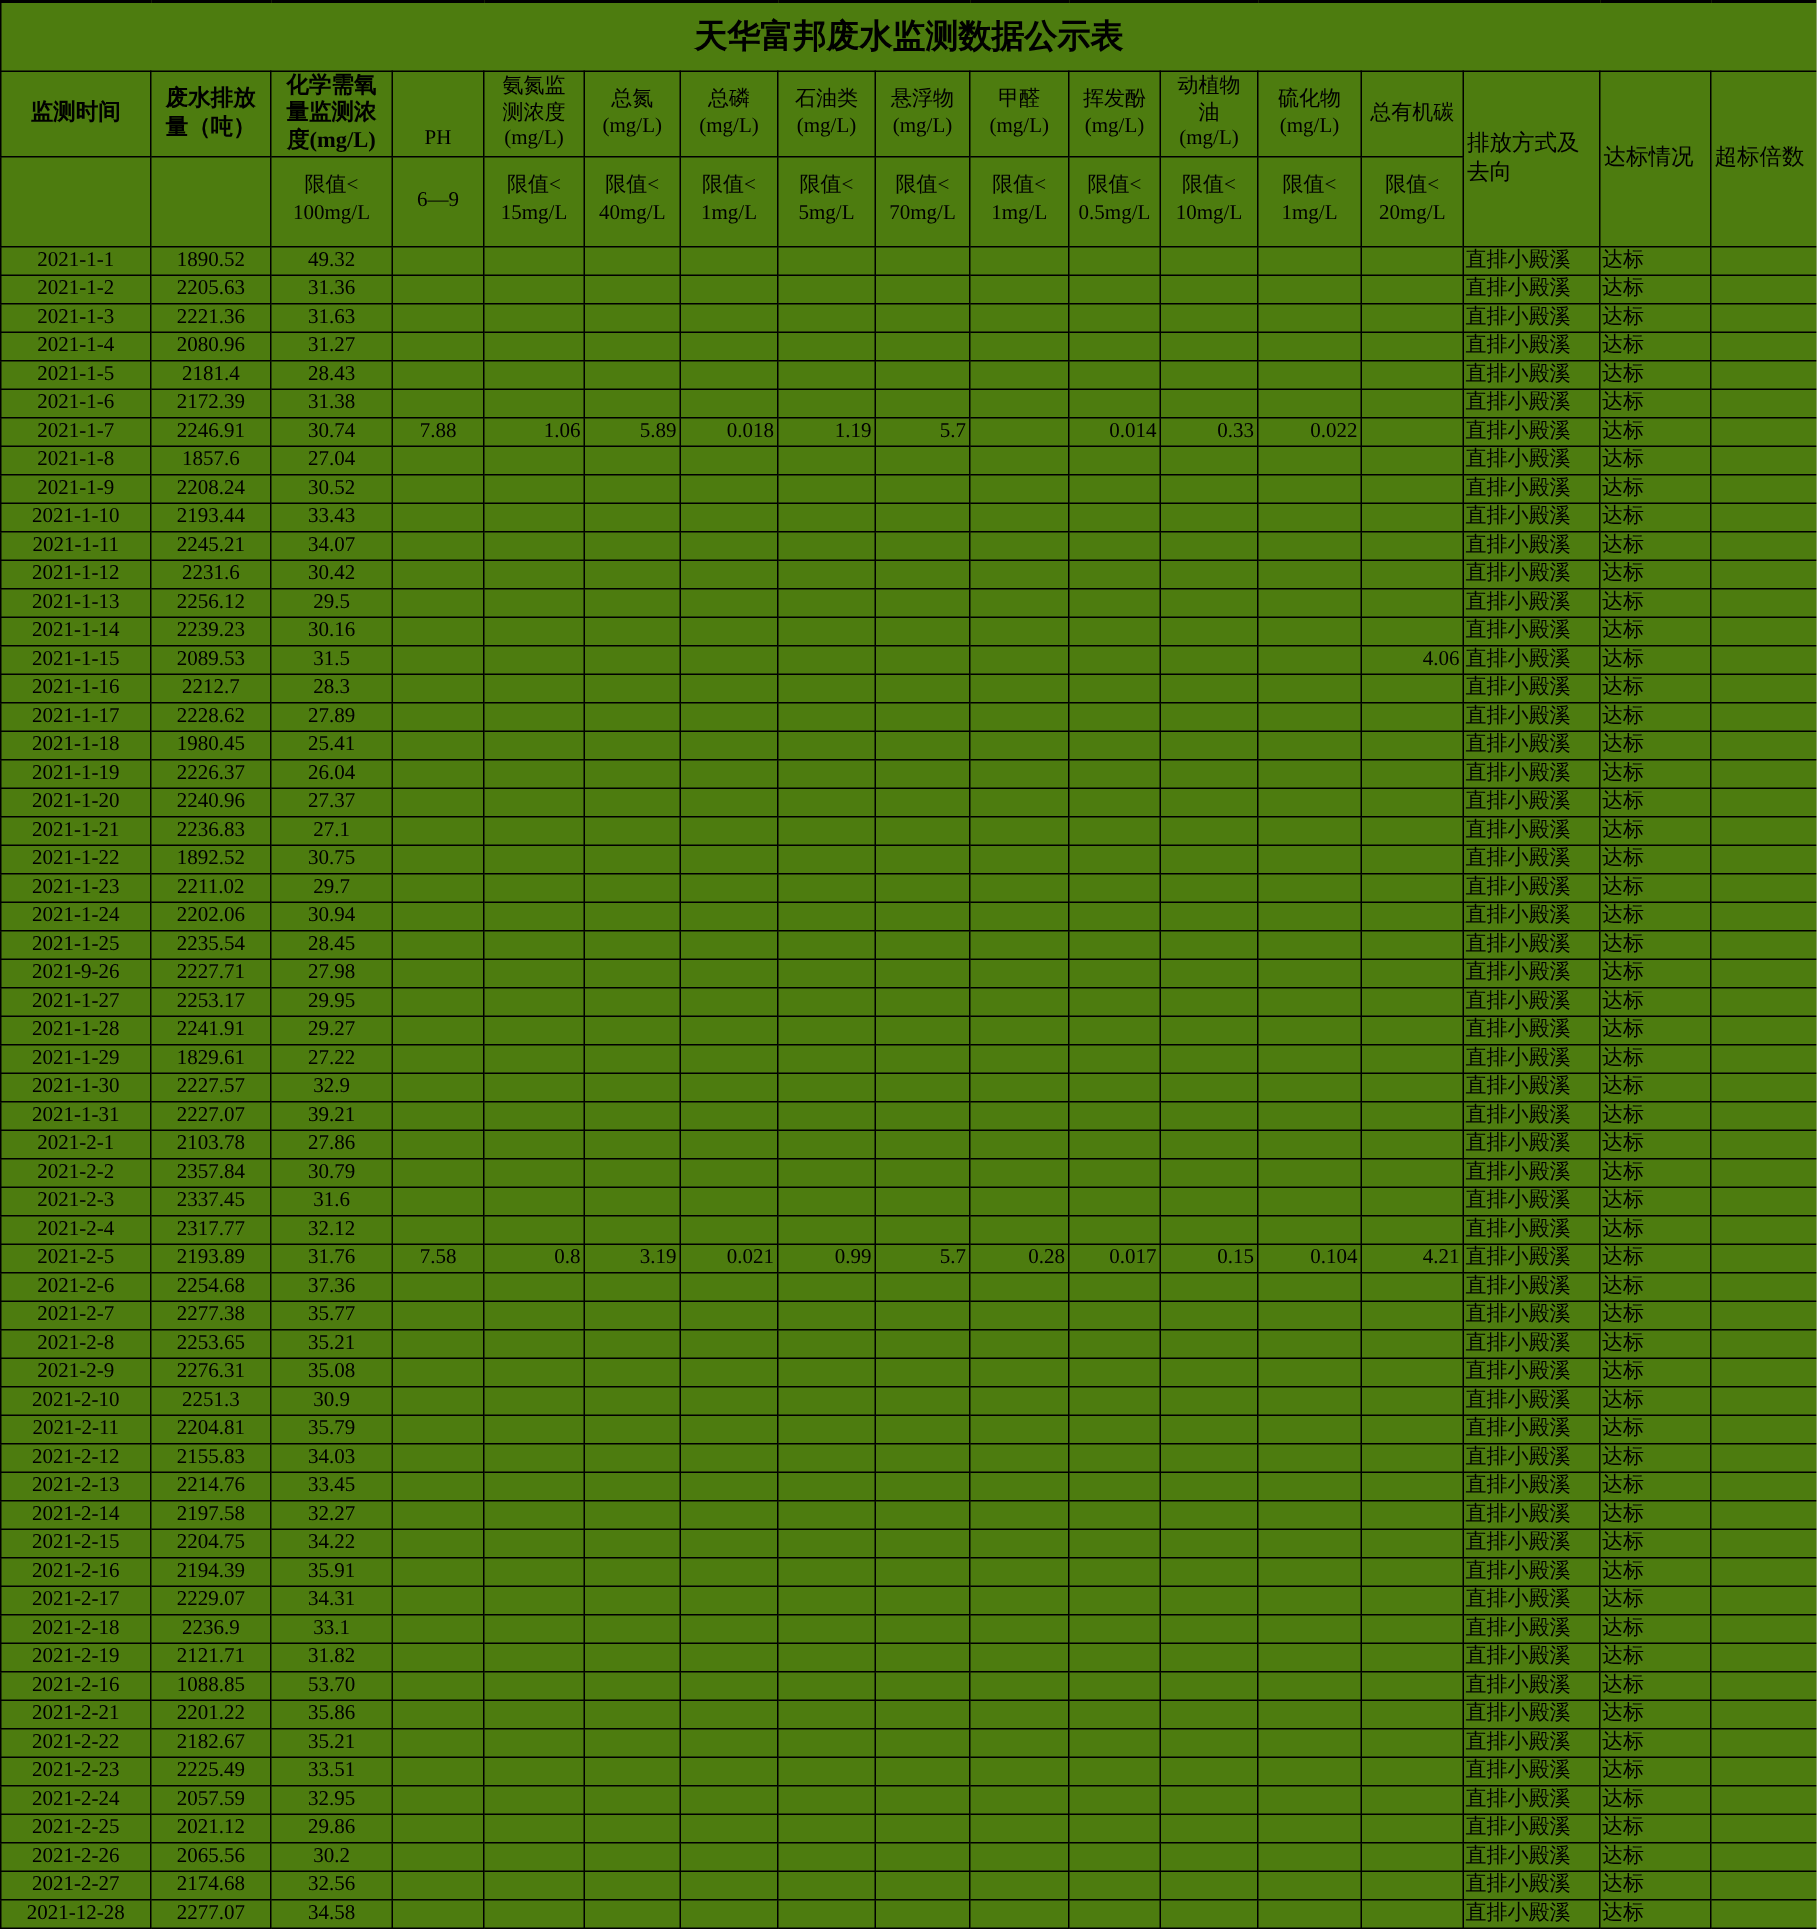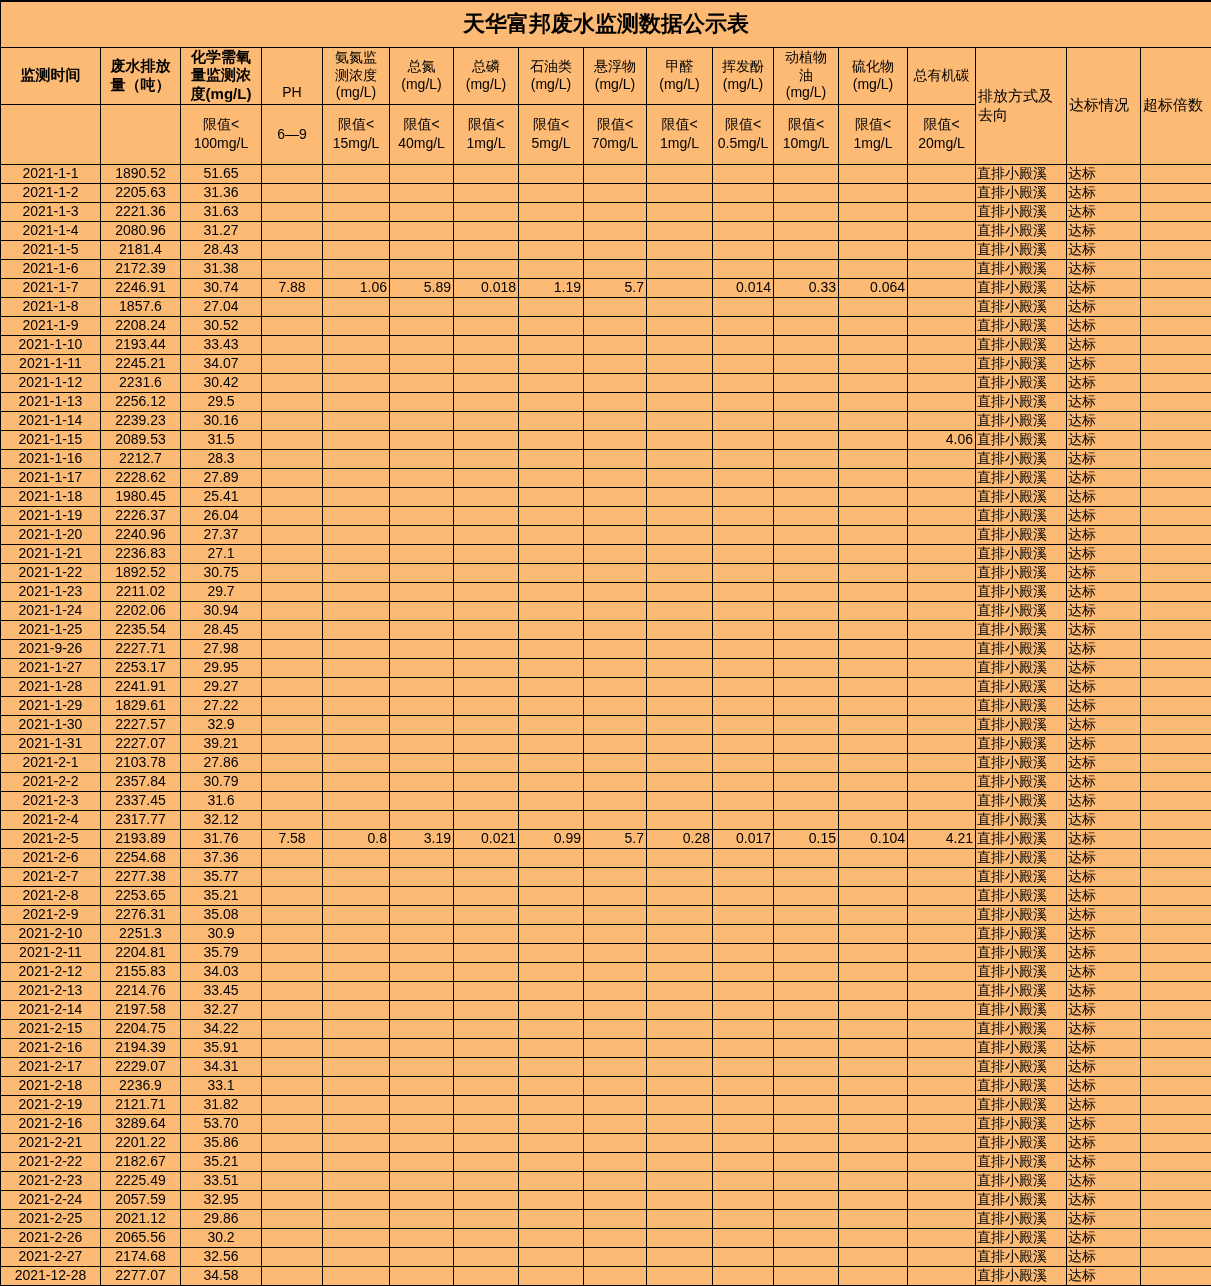--- a/index.html
+++ b/index.html
@@ -1,21 +1,21 @@
 <!DOCTYPE html>
 <html><head>
 <meta charset="utf-8">
 <style>
   * { box-sizing: border-box; }
   body { margin: 0; background: #ffffff; }
   .sheet { width: 1211px; height: 1286px; overflow: hidden; background: #fff; }
   table {
     border-collapse: collapse; table-layout: fixed; width: 1211px;
-    font-family: Liberation Sans, sans-serif;
-    color: #000; background: #fdba74; padding-left: 33px;
+    font-family: Liberation Serif, serif;
+    color: #000; background: #4d7c0f; padding-left: 33px;
   }
   th, td {
     border: 1px solid #000; padding: 0 2px;
     white-space: pre-line; overflow: hidden; font-weight: normal;
   }
   .title-cell {
     height: 46px; border-top: 2px solid #000;
     font-size: 22px; font-weight: 700; text-align: center; vertical-align: middle;
   }
   #header-row-1 th { height: 57px; font-size: 14px; text-align: center; vertical-align: middle; line-height: 1.25; }
@@ -116,21 +116,21 @@
           <th>限值&lt;
 1mg/L</th>
           <th>限值&lt;
 20mg/L</th>
         </tr>
     </thead>
     <tbody id="table-body">
         <tr>
           <td class="center">2021-1-1</td>
           <td class="center">1890.52</td>
-          <td class="center">51.65</td>
+          <td class="center">49.32</td>
           <td class="center"></td>
           <td class="right"></td>
           <td class="right"></td>
           <td class="right"></td>
           <td class="right"></td>
           <td class="right"></td>
           <td class="right"></td>
           <td class="right"></td>
           <td class="right"></td>
           <td class="right"></td>
@@ -240,21 +240,21 @@
           <td class="center">30.74</td>
           <td class="center">7.88</td>
           <td class="right">1.06</td>
           <td class="right">5.89</td>
           <td class="right">0.018</td>
           <td class="right">1.19</td>
           <td class="right">5.7</td>
           <td class="right"></td>
           <td class="right">0.014</td>
           <td class="right">0.33</td>
-          <td class="right">0.064</td>
+          <td class="right">0.022</td>
           <td class="right"></td>
           <td class="left">直排小殿溪</td>
           <td class="left">达标</td>
           <td class="left"></td>
         </tr>
         <tr>
           <td class="center">2021-1-8</td>
           <td class="center">1857.6</td>
           <td class="center">27.04</td>
           <td class="center"></td>
@@ -1065,21 +1065,21 @@
           <td class="right"></td>
           <td class="right"></td>
           <td class="right"></td>
           <td class="right"></td>
           <td class="left">直排小殿溪</td>
           <td class="left">达标</td>
           <td class="left"></td>
         </tr>
         <tr>
           <td class="center">2021-2-16</td>
-          <td class="center">3289.64</td>
+          <td class="center">1088.85</td>
           <td class="center">53.70</td>
           <td class="center"></td>
           <td class="right"></td>
           <td class="right"></td>
           <td class="right"></td>
           <td class="right"></td>
           <td class="right"></td>
           <td class="right"></td>
           <td class="right"></td>
           <td class="right"></td>

